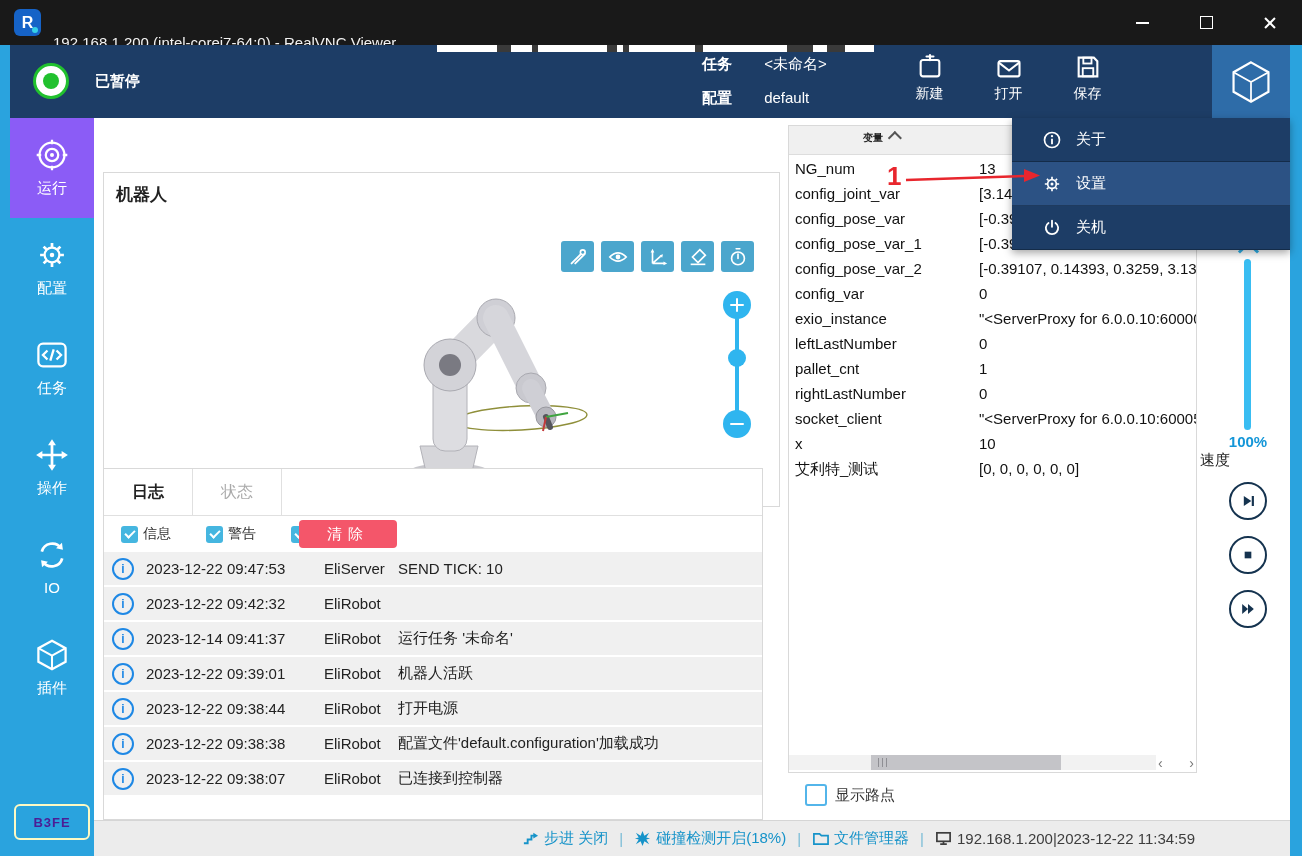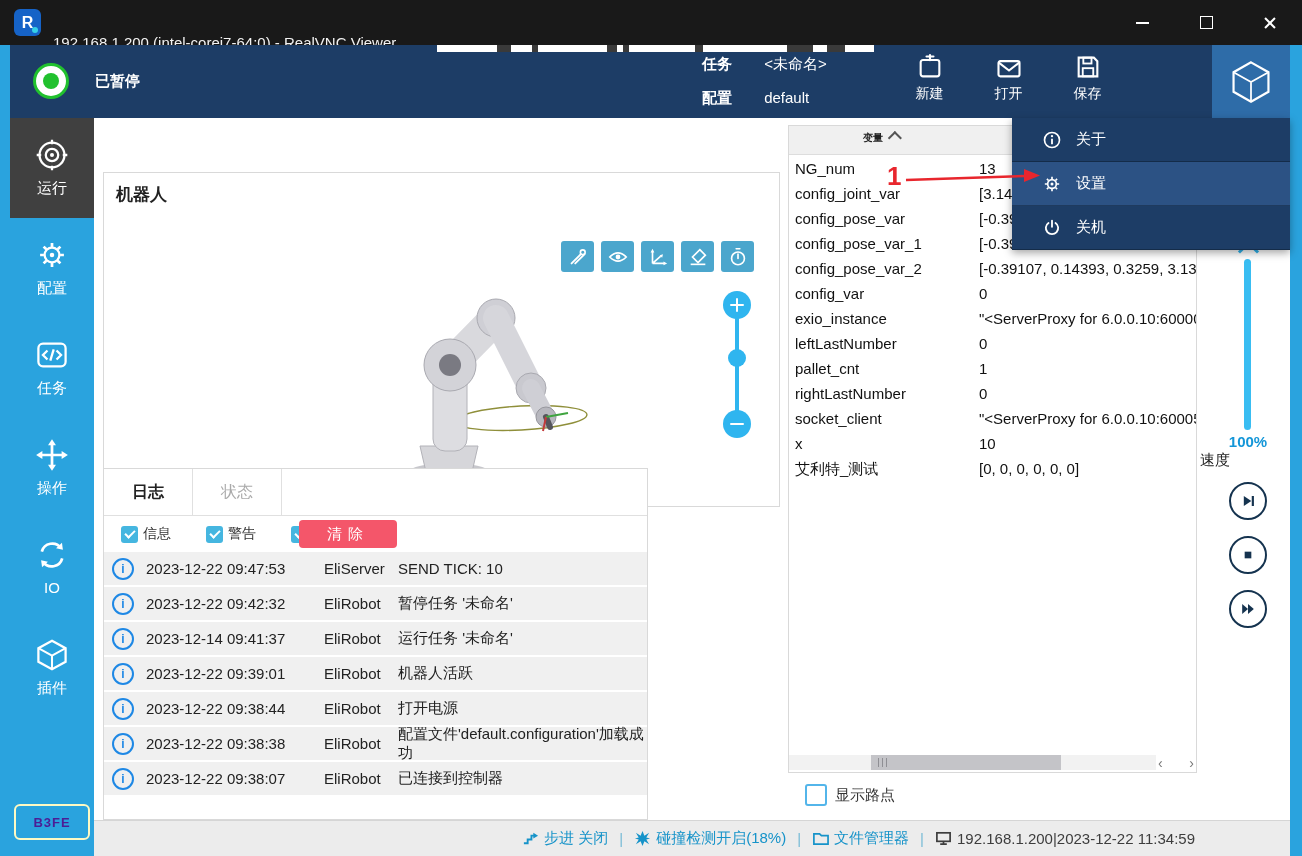--- a/index.html
+++ b/index.html
@@ -37,21 +37,21 @@
   .hdr-action{width:79px;display:flex;flex-direction:column;align-items:center;cursor:pointer;}
   .hdr-action svg{display:block;}
   .hdr-action span{margin-top:4px;font-size:14px;}
   .brand-tile{position:absolute;right:0;top:0;width:78px;height:73px;background:#2e6ca8;
               display:flex;align-items:center;justify-content:center;}
   
   .sidebar{position:absolute;left:10px;top:73px;width:84px;height:738px;background:#2aa3de;color:#fff;}
   .side-item{height:100px;display:flex;flex-direction:column;align-items:center;cursor:pointer;}
   .side-item svg{margin-top:20px;}
   .side-item span{margin-top:7px;font-size:15px;}
-  .side-item.active{background:#404040;}
+  .side-item.active{background:#8b5cf6;}
   .side-badge{position:absolute;left:4px;bottom:16px;width:72px;height:32px;border:2px solid #fef9c3;
               border-radius:6px;display:flex;align-items:center;justify-content:center;
               color:#4c1d95;font-weight:bold;font-size:13px;letter-spacing:1px;background:transparent;}
   
   .content{position:absolute;left:94px;top:73px;width:1196px;height:702px;background:#fff;}
   .panel{position:absolute;background:#fff;border:1px solid #d9d9d9;box-sizing:border-box;}
   
   .robot-panel{left:103px;top:80px;width:677px;height:335px;margin-top:47px;}
   .robot-title{position:absolute;left:12px;top:10px;font-size:17px;font-weight:bold;color:#222;}
   .robot-toolbar{position:absolute;left:457px;top:68px;display:flex;}
@@ -59,21 +59,21 @@
           display:flex;align-items:center;justify-content:center;cursor:pointer;}
   .robot-view{position:absolute;left:140px;top:95px;width:360px;height:240px;}
   .zoom-col{position:absolute;left:619px;top:118px;width:28px;height:150px;}
   .zoom-track{position:absolute;left:12px;top:26px;width:4px;height:98px;background:#2fb5ef;border-radius:2px;}
   .zoom-btn{position:absolute;left:0;width:28px;height:28px;border-radius:50%;background:#2fb5ef;cursor:pointer;}
   .zoom-plus{top:0;} .zoom-minus{top:119px;}
   .zoom-btn b{position:absolute;left:7px;top:13px;width:14px;height:2.4px;background:#fff;border-radius:1px;}
   .zoom-plus i{position:absolute;left:13px;top:7px;width:2.4px;height:14px;background:#fff;border-radius:1px;}
   .zoom-dot{position:absolute;left:5px;top:58px;width:18px;height:18px;border-radius:50%;background:#2fb5ef;cursor:pointer;}
   
-  .log-panel{left:103px;top:423px;width:545px;height:352px;}
+  .log-panel{left:103px;top:423px;width:660px;height:352px;}
   .tabs{display:flex;height:46px;border-bottom:1px solid #e0e0e0;}
   .tab{width:89px;display:flex;align-items:center;justify-content:center;font-size:16px;color:#aaa;
        border-right:1px solid #e0e0e0;cursor:pointer;box-sizing:border-box;}
   .tab.active{color:#222;font-weight:bold;}
   .filters{position:relative;height:36px;border-bottom:1px solid #e8e8e8;display:flex;align-items:center;padding-left:12px;gap:16px;}
   .filter{display:flex;align-items:center;margin-right:14px;cursor:pointer;}
   .cb{width:17px;height:17px;border-radius:3px;background:#45b6e0;position:relative;}
   .cb:after{content:"";position:absolute;left:4px;top:4px;width:8px;height:4px;border-left:2px solid #fff;
             border-bottom:2px solid #fff;transform:rotate(-45deg);}
   .filter span{margin-left:5px;font-size:14px;color:#333;}
@@ -370,21 +370,20 @@
         <div class="logrow">
           <span class="info-ico">i</span>
           <span class="log-time">2023-12-22 09:47:53</span>
           <span class="log-src">EliServer</span>
           <span class="log-msg">SEND TICK: 10</span>
         </div>
         <div class="logrow">
           <span class="info-ico">i</span>
           <span class="log-time">2023-12-22 09:42:32</span>
           <span class="log-src">EliRobot</span>
-          <span class="log-msg">暂停任务 '未命名'</span>
         </div>
         <div class="logrow">
           <span class="info-ico">i</span>
           <span class="log-time">2023-12-14 09:41:37</span>
           <span class="log-src">EliRobot</span>
           <span class="log-msg">运行任务 '未命名'</span>
         </div>
         <div class="logrow">
           <span class="info-ico">i</span>
           <span class="log-time">2023-12-22 09:39:01</span>

